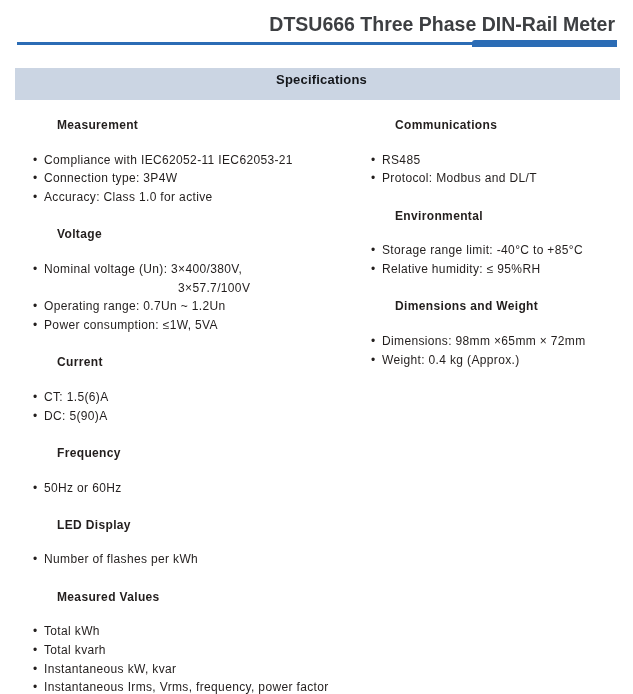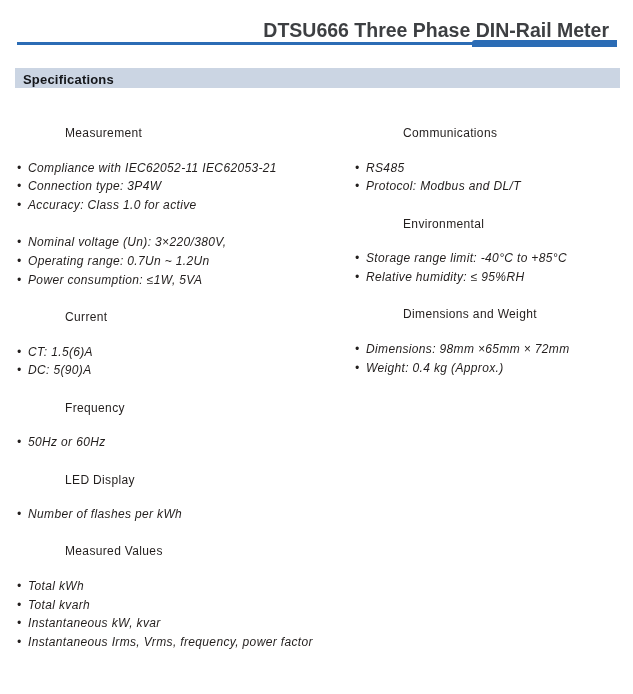--- a/index.html
+++ b/index.html
@@ -14,21 +14,21 @@
     width:633px;height:694px;
     background:#ffffff;
     font-family:"Liberation Sans","DejaVu Sans",sans-serif;
     color:var(--body-color);
     position:relative;
     overflow:hidden;
   }
   .page-title{
     position:absolute;
     top:10px;right:16px;
-    margin:8px;
+    margin:2px;
     font-size:19.5px;
     line-height:24px;
     font-weight:bold;
     color:var(--title-color);
     letter-spacing:0px;
     white-space:nowrap;
   }
   .header-rule{
     position:absolute;
     left:17px;top:42px;
@@ -38,22 +38,23 @@
   .header-rule-accent{
     position:absolute;
     right:0;top:-2px;
     width:145px;height:7px;
     background:var(--accent-blue);
     border-top-left-radius:3px;
   }
   .section-bar{
     position:absolute;
     left:15px;top:68px;
-    width:605px;height:20px;
+    width:605px;height:32px;
     background:var(--bar-bg);
+    text-align:center;
   }
   .section-bar span{
     display:block;
     padding-left:8px;
     font-size:13px;
     font-weight:bold;
     line-height:23px;
     color:#14161a;
     letter-spacing:0.2px;
   }
@@ -61,30 +62,30 @@
     position:absolute;
     top:108px;
     font-size:12px;
     line-height:18.66px;
     letter-spacing:0.35px;
   }
   .col-left{left:17px;width:336px;}
   .col-right{left:355px;width:272px;}
   .spec-section + .spec-section{margin-top:18.66px;}
   .spec-section h2{
-    margin:16px;
+    margin:8px;
     font-size:12px;
     line-height:18.66px;
-    font-weight:normal;
+    font-weight:bold;
     letter-spacing:0.35px;
     white-space:nowrap;
     padding-left:32px;
   }
   .spec-section ul{
-    margin:0;padding:0;list-style:none;font-style:italic;
+    margin:16px;padding:0;list-style:none;
   }
   .spec-section li{
     position:relative;
     padding-left:11px;
     white-space:nowrap;
   }
   .spec-section li::before{
     content:"\2022";
     position:absolute;
     left:0;top:0;
@@ -116,23 +117,25 @@
     <section class="spec-section">
       <h2>Measurement</h2>
       <ul>
         <li><span>Compliance with IEC62052-11 IEC62053-21</span></li>
         <li><span>Connection type: 3P4W</span></li>
         <li><span>Accuracy: Class 1.0 for active</span></li>
       </ul>
     </section>
 
     <section class="spec-section">
+      <h2>Voltage</h2>
       <ul>
         <li>
-          <span>Nominal voltage (Un): 3×220/380V,</span>
+          <span>Nominal voltage (Un): 3×400/380V,</span>
+          <span class="cont-line">3×57.7/100V</span>
         </li>
         <li><span>Operating range: 0.7Un ~ 1.2Un</span></li>
         <li><span>Power consumption: ≤1W, 5VA</span></li>
       </ul>
     </section>
 
     <section class="spec-section">
       <h2>Current</h2>
       <ul>
         <li><span>CT: 1.5(6)A</span></li>

